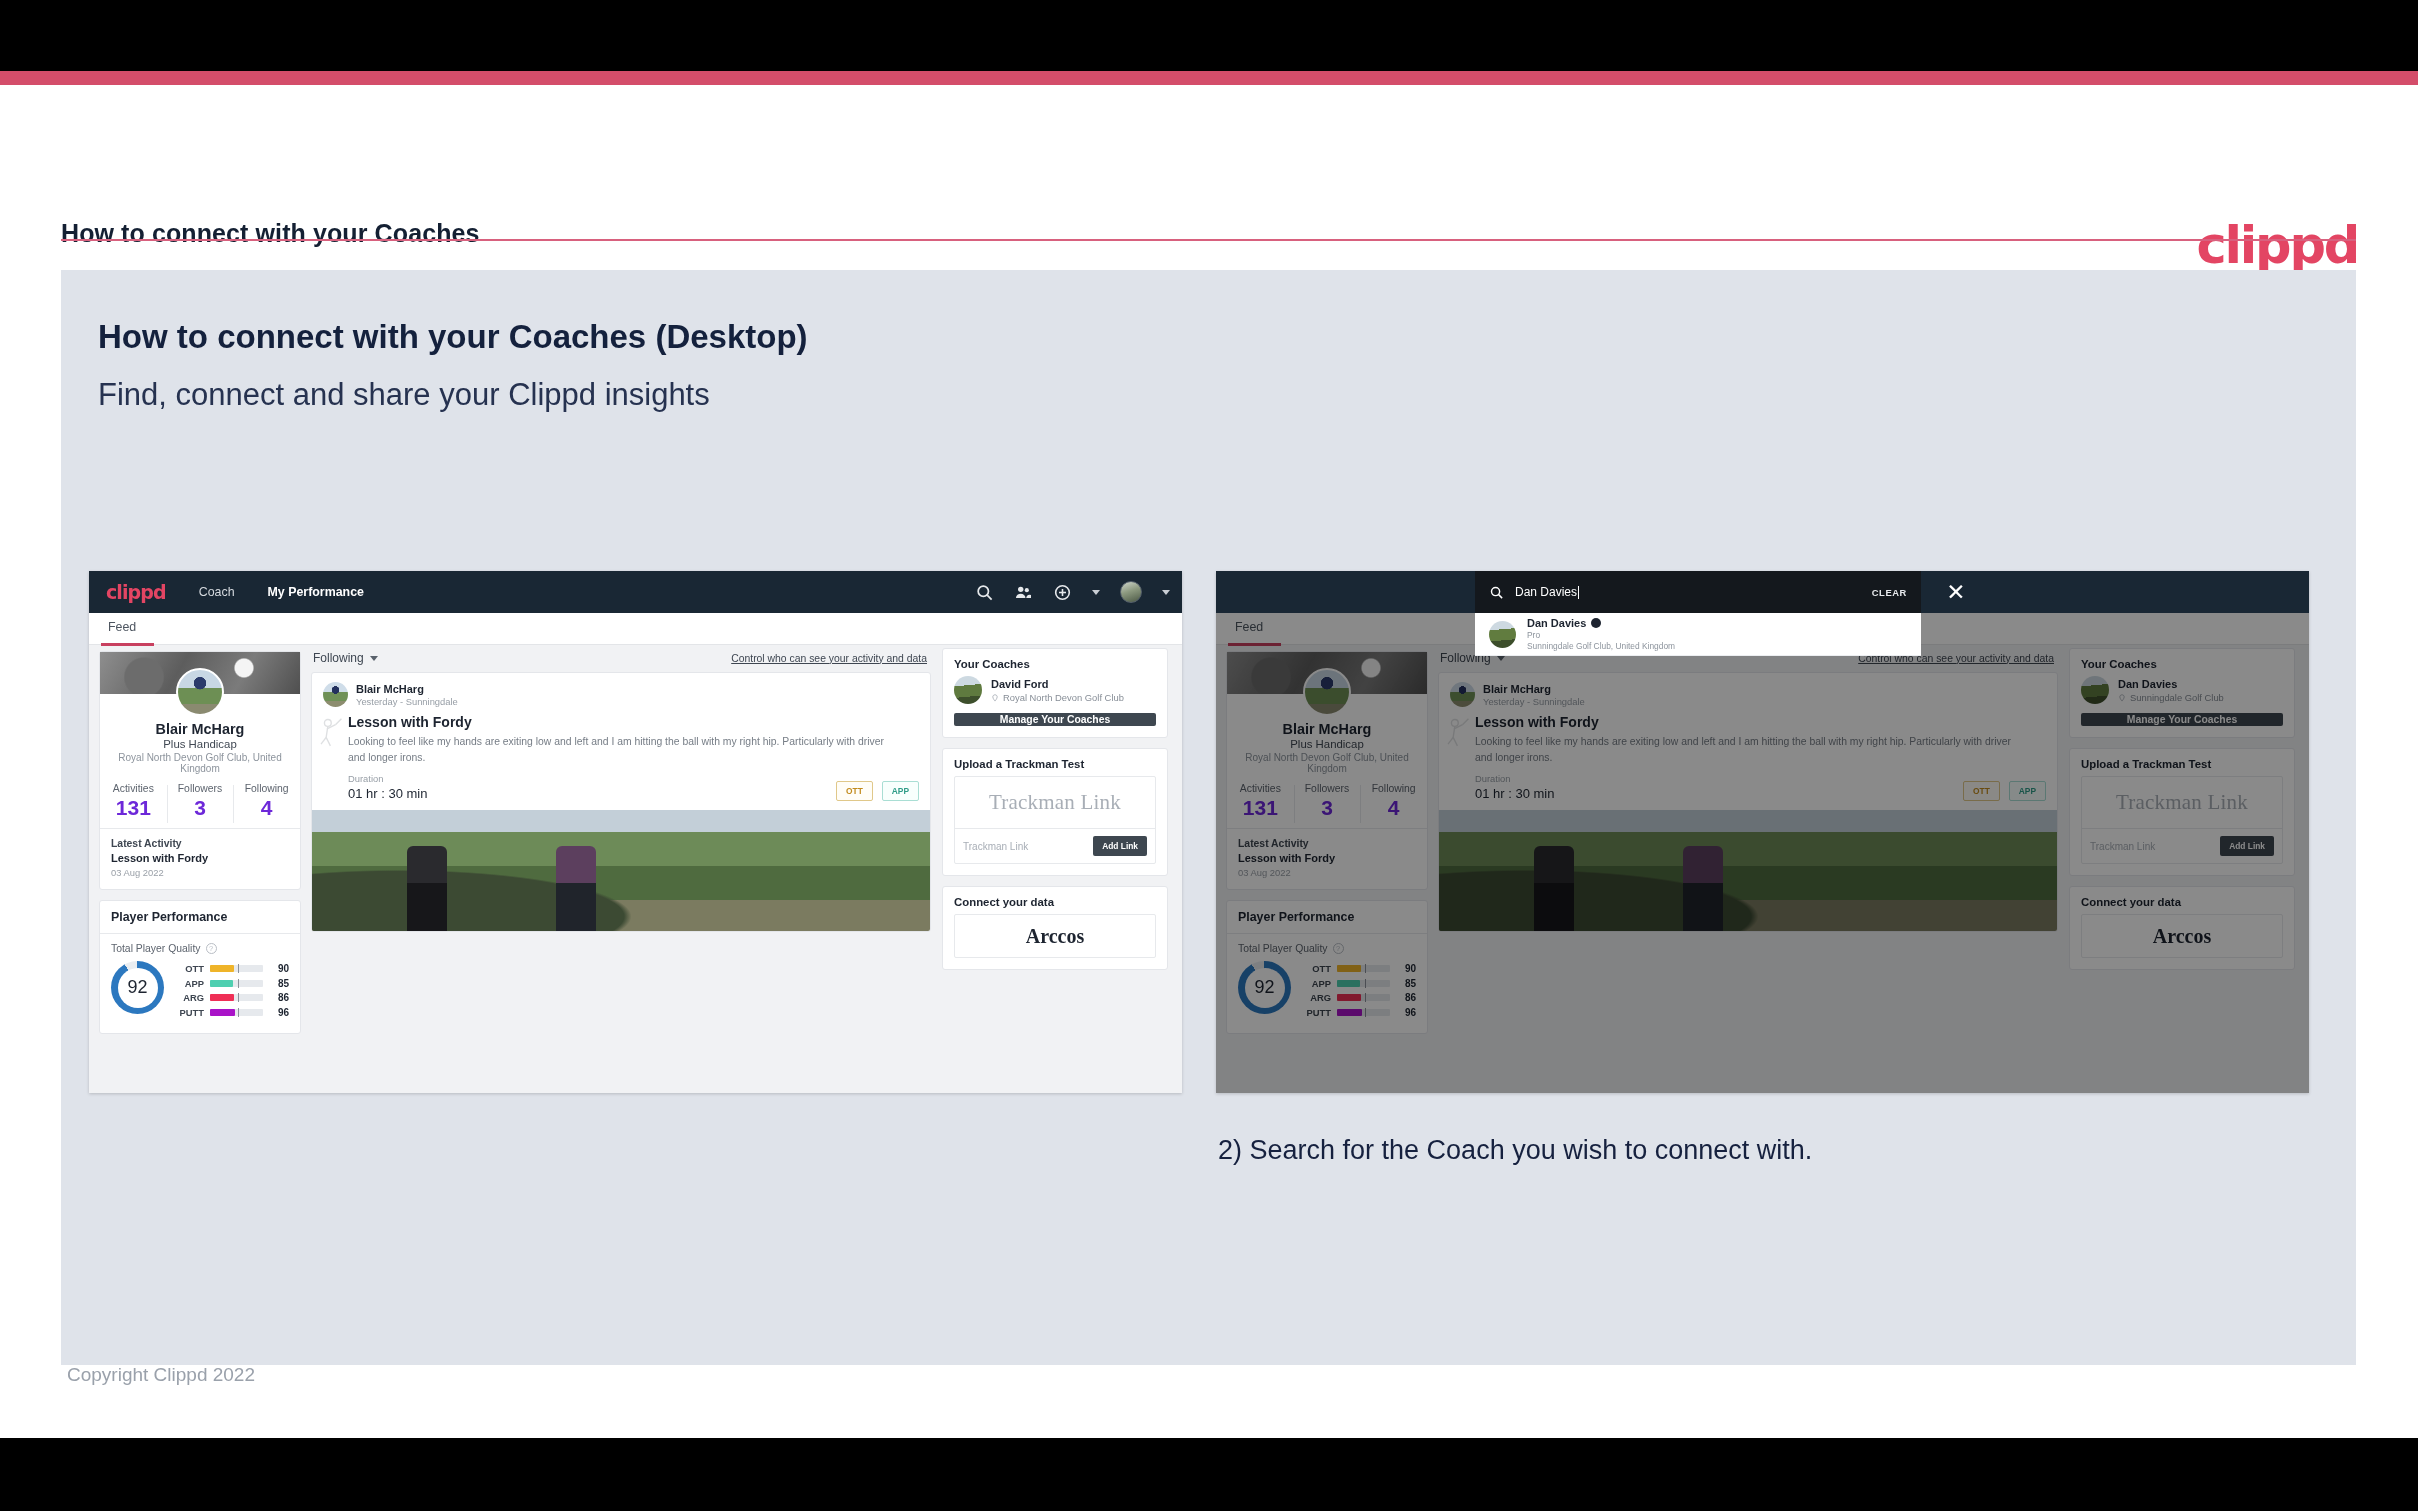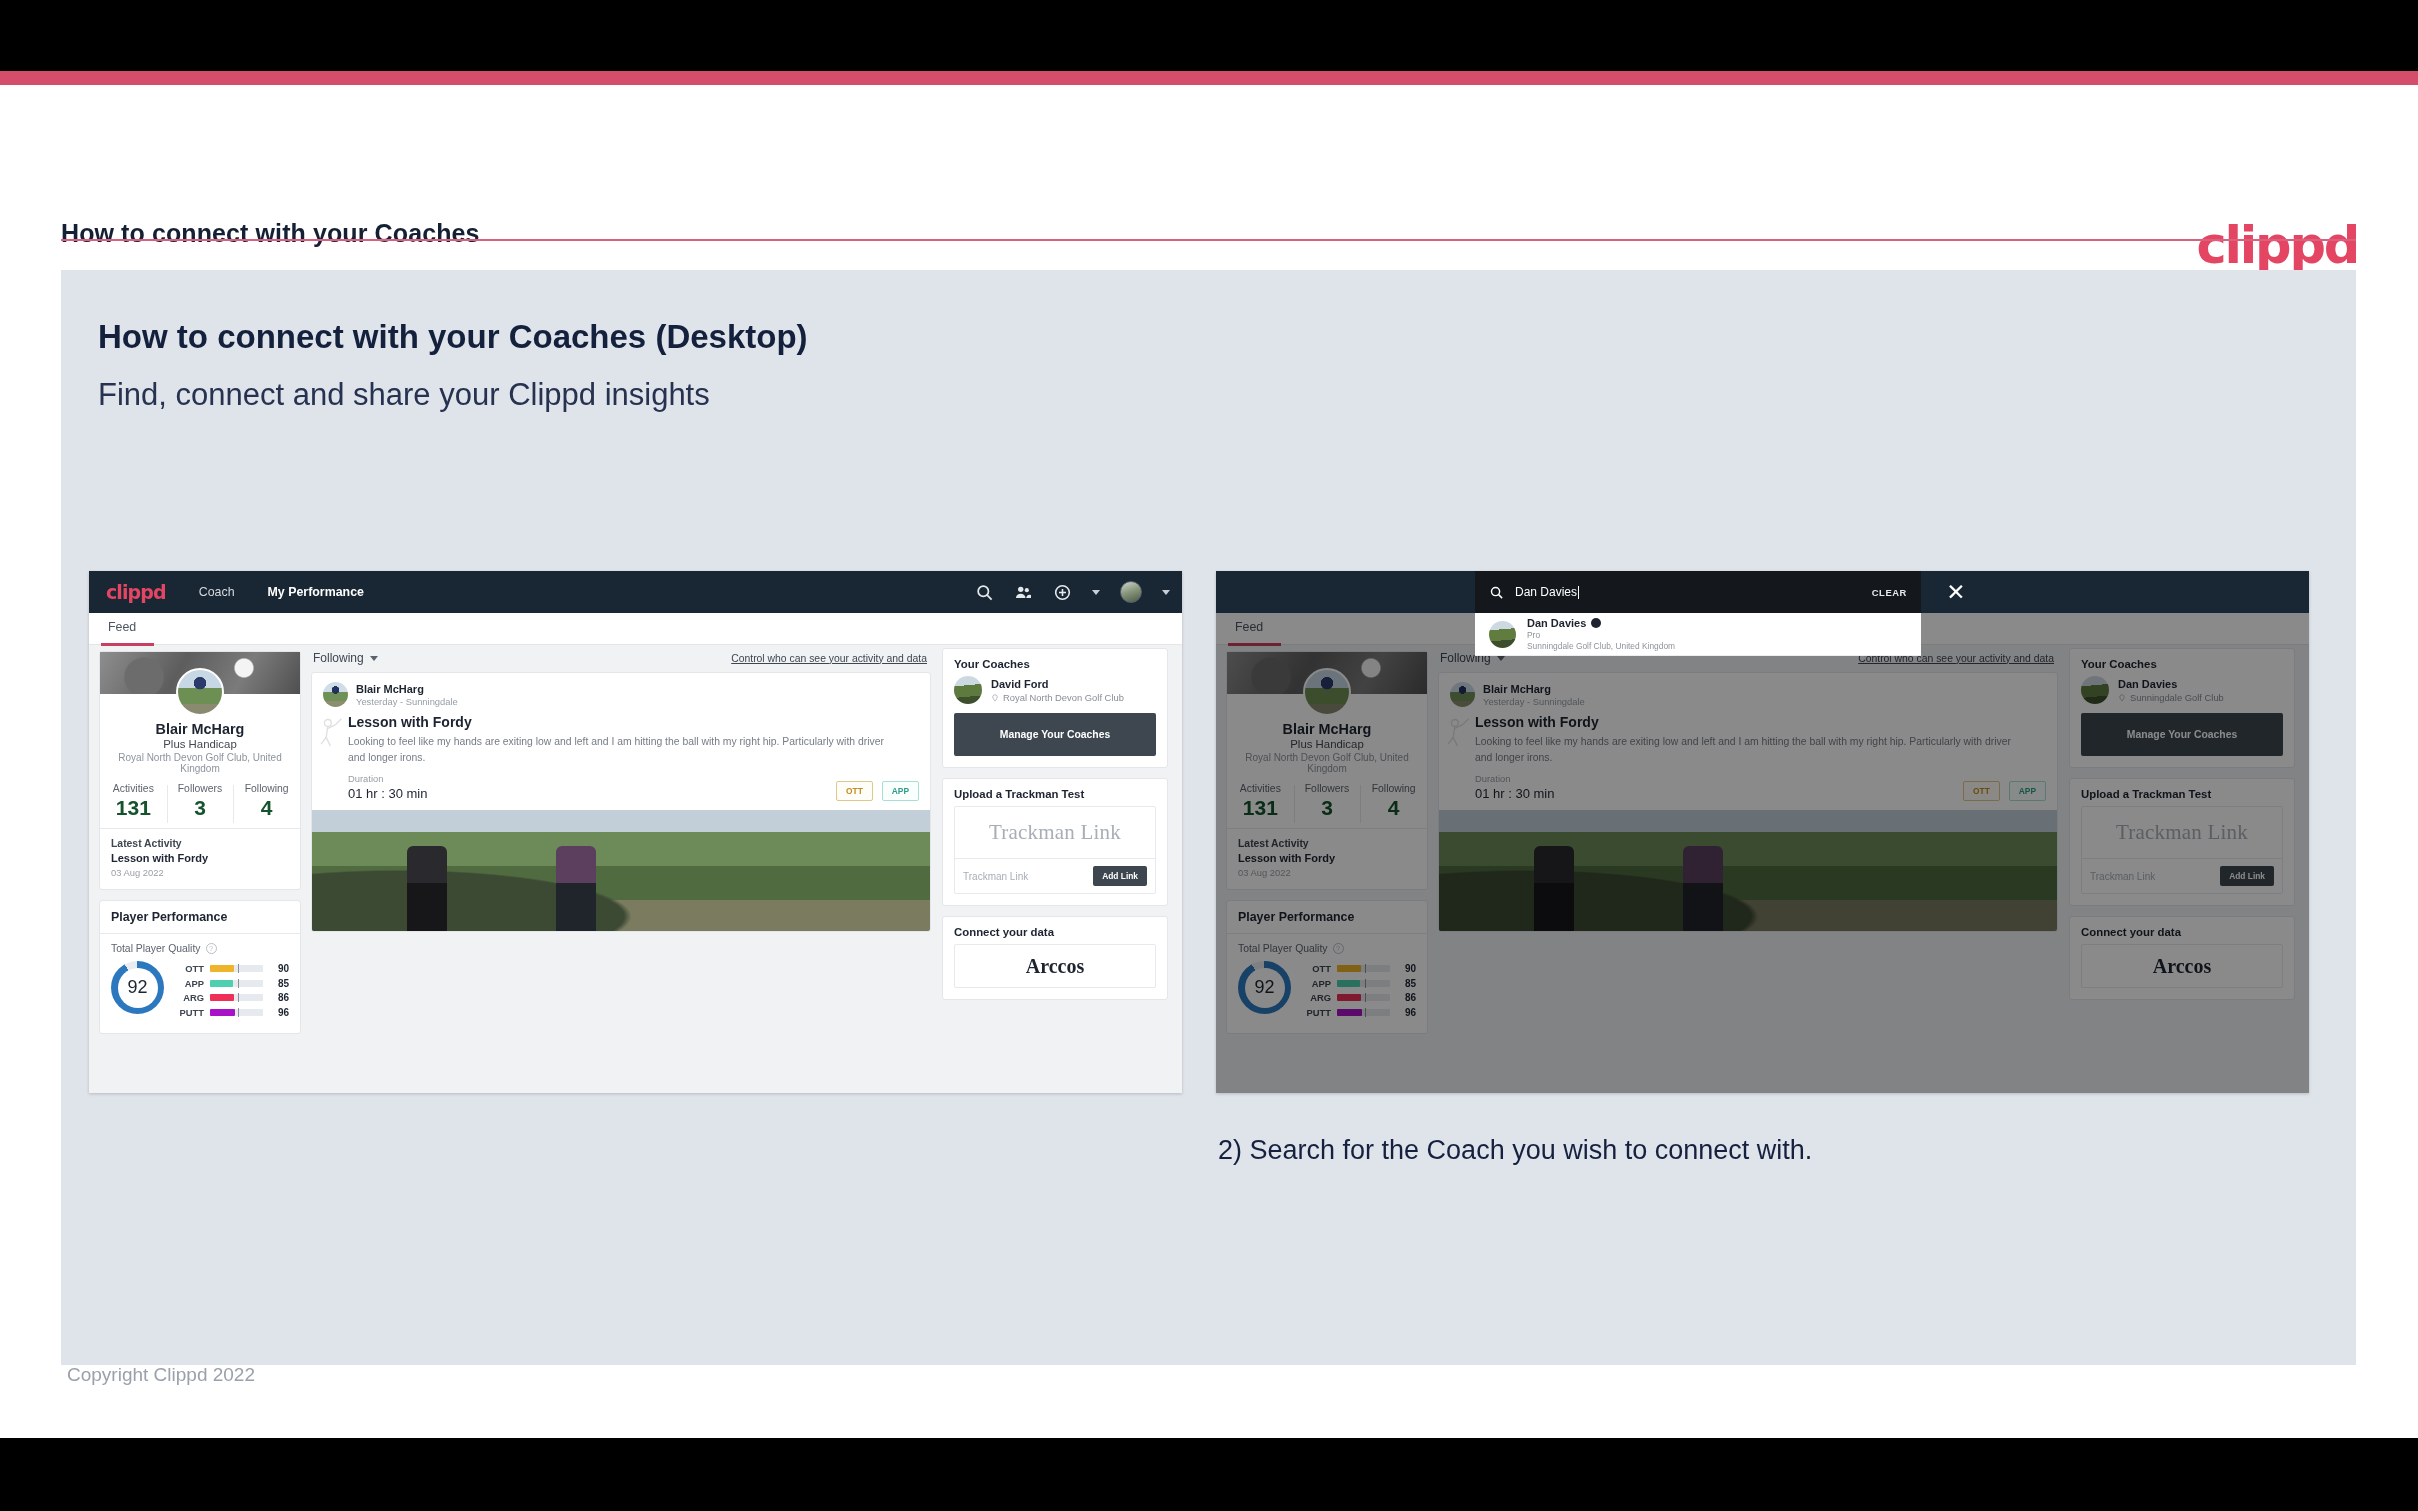--- a/index.html
+++ b/index.html
@@ -122,21 +122,21 @@
   }
   .pname { text-align:center; font-size:14.4px; font-weight:700; color:#1d2430; margin-top:5px; }
   .phandi { text-align:center; font-size:11.4px; color:#404853; margin-top:1px; }
   .pclub { text-align:center; font-size:10px; color:#8d949d; margin-top:2px; }
   .stats { display:flex; margin-top:9px; padding-bottom:8px; }
   .stat { flex:1; text-align:center; position:relative; }
   .stat + .stat::before {
     content:""; position:absolute; left:0; top:2px; width:1px; height:38px; background:#e7e9ec;
   }
   .stat-label { font-size:10.4px; color:#5d646e; }
-  .stat-val { font-size:21px; font-weight:700; color:#14532d; margin-top:2px; }
+  .stat-val { font-size:21px; font-weight:700; color:#6d28d9; margin-top:2px; }
   .divider { height:1px; background:#e7e9ec; }
   .latest { padding:9px 11px 11px 11px; }
   .latest-h { font-size:10.4px; font-weight:700; color:#3e4651; }
   .latest-t { font-size:11px; font-weight:700; color:#1d2430; margin-top:3px; }
   .latest-d { font-size:9.4px; color:#9aa0a8; margin-top:3px; }
 
   
   .pp-head { padding:9px 11px; font-size:12.4px; font-weight:700; color:#1d2430; border-bottom:1px solid #e7e9ec; }
   .pp-body { padding:9px 11px 12px 11px; }
   .tpq { font-size:10.4px; color:#5d646e; display:flex; align-items:center; gap:5px; }
@@ -209,21 +209,21 @@
   .rc-head { padding:9px 11px 6px 11px; font-size:11.4px; font-weight:700; color:#1d2430; }
   .coach { display:flex; align-items:center; padding:0 11px 9px 11px; }
   .coach-av {
     width:28px;height:28px;border-radius:50%;margin-right:9px;flex:none;
     background:linear-gradient(175deg,#cdd9e1 0 34%, #5f7a3f 34% 72%, #3d4f2c 72% 100%);
   }
   .coach-name { font-size:11px; font-weight:700; color:#1d2430; }
   .coach-club { font-size:9.4px; color:#878e97; margin-top:2px; display:flex; align-items:center; gap:4px; }
   .pin { width:8px;height:8px; display:inline-block; }
   .btn-dark {
-    display:block; margin:0 11px 11px 11px; padding:16px 0; text-align:center;
+    display:block; margin:0 11px 11px 11px; padding:1px 0; text-align:center;
     background:#3e4750; color:#fff; font-size:10.4px; font-weight:600; border-radius:2px;
   }
   .tm-box { margin:0 11px 11px 11px; border:1px solid #e7e9ec; border-radius:2px; }
   .tm-logo {
     height:51px; display:flex; align-items:center; justify-content:center;
     font-family:"Liberation Serif", serif; font-size:21px; color:#a8aeb6; letter-spacing:0.2px;
   }
   .tm-row { display:flex; align-items:center; justify-content:space-between; border-top:1px solid #e7e9ec; padding:7px 8px; }
   .tm-ph { font-size:10px; color:#a8aeb6; }
   .btn-addlink { background:#3e4750; color:#fff; font-size:8.4px; font-weight:700; padding:5px 9px; border-radius:2px; }

